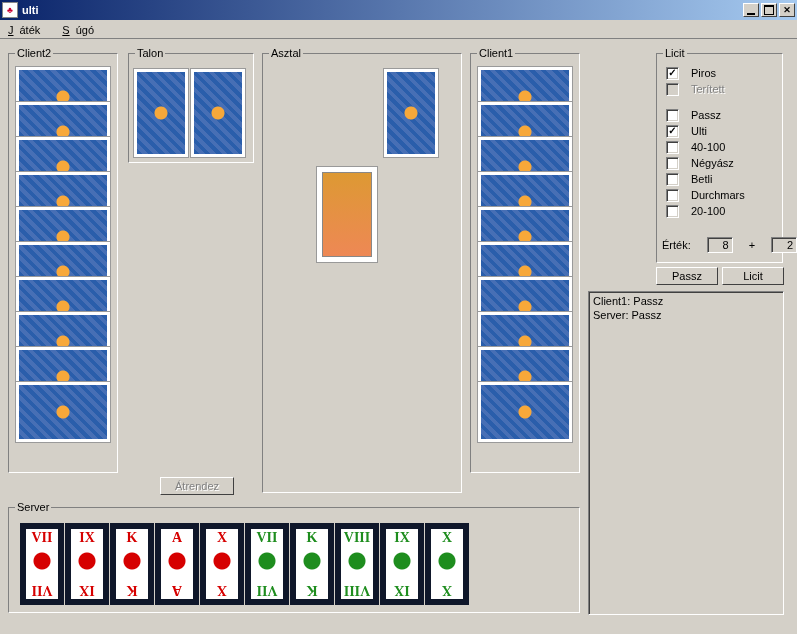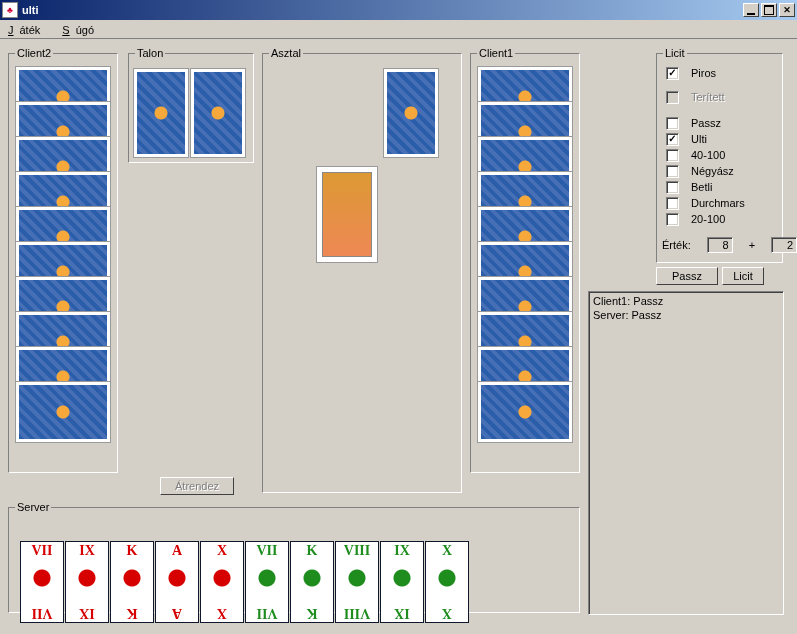--- a/index.html
+++ b/index.html
@@ -91,24 +91,23 @@
     border: 3px solid #fff;
     box-shadow: 0 0 0 1px #9a9a9a;
   }
   .cardback.v { width: 54px; height: 88px; }
 
   
   .cardface {
     position: absolute;
     width: 44px; height: 82px;
     background:#fff;
-    border:1px solid #0f172a;
+    border:6px solid #0f172a;
     font: bold 14px/14px serif;
     text-align:center;
-    margin-top:18px;
   }
   .cardface .rank { position:absolute; top:2px; left:0; right:0; color:#444;}
   .cardface .rank2{ position:absolute; bottom:2px; left:0; right:0; color:#444; transform:rotate(180deg);}
   .cardface .pip  { position:absolute; top:20px; left:0; right:0; bottom:20px;}
   .red .pip  { background: radial-gradient(circle at 50% 40%, #d60000 0 8px, transparent 9px);}
   .green .pip{ background: radial-gradient(circle at 50% 40%, #1e8d1e 0 8px, transparent 9px);}
   .red .rank,.red .rank2{color:#d60000;}
   .green .rank,.green .rank2{color:#1e8d1e;}
 
   
@@ -144,21 +143,21 @@
   }
   .chk .box {
     width:13px; height:13px; background:#fff;
     border:1px solid;
     border-color:#808080 #fff #fff #808080;
     box-shadow: inset 1px 1px #404040, inset -1px -1px #d4d0c8;
     display:flex; align-items:center; justify-content:center;
     font: bold 10px/10px sans-serif;
   }
   .chk .box.checked::after { content:"✓"; }
-  .chk.disabled { color:#808080; text-shadow:1px 1px #fff;margin-top:8px;}
+  .chk.disabled { color:#808080; text-shadow:1px 1px #fff;}
   .chk.disabled .box{ background:#d4d0c8;}
 
   
   .numfield{
     width:26px; height:16px;
     border:1px solid;
     border-color:#808080 #fff #fff #808080;
     box-shadow: inset 1px 1px #404040, inset -1px -1px #d4d0c8;
     background:#d4d0c8;
     text-align:right; padding-right:3px;
@@ -264,21 +263,21 @@
   </div>
 
   <div style="position:absolute; left:662px; top:198px; display:flex; align-items:center; gap:16px;">
     <span>Érték:</span>
     <div class="numfield">8</div>
     <span>+</span>
     <div class="numfield">2</div>
   </div>
 
   <div class="btn" style="position:absolute; left:656px; top:228px; width:62px;">Passz</div>
-  <div class="btn" style="position:absolute; left:722px; top:228px; width:42px;">Licit</div>
+  <div class="btn" style="position:absolute; left:722px; top:228px; width:62px;">Licit</div>
 
   <div class="log" style="left:588px; top:252px; width:196px; height:324px;">
     <div>Client1: Passz</div>
     <div>Server: Passz</div>
   </div>
 
 <div class="cardback" style="left: 16px; top: 28px;"></div>
     <div class="cardback" style="left: 16px; top: 63px;"></div>
     <div class="cardback" style="left: 16px; top: 98px;"></div>
     <div class="cardback" style="left: 16px; top: 133px;"></div>

